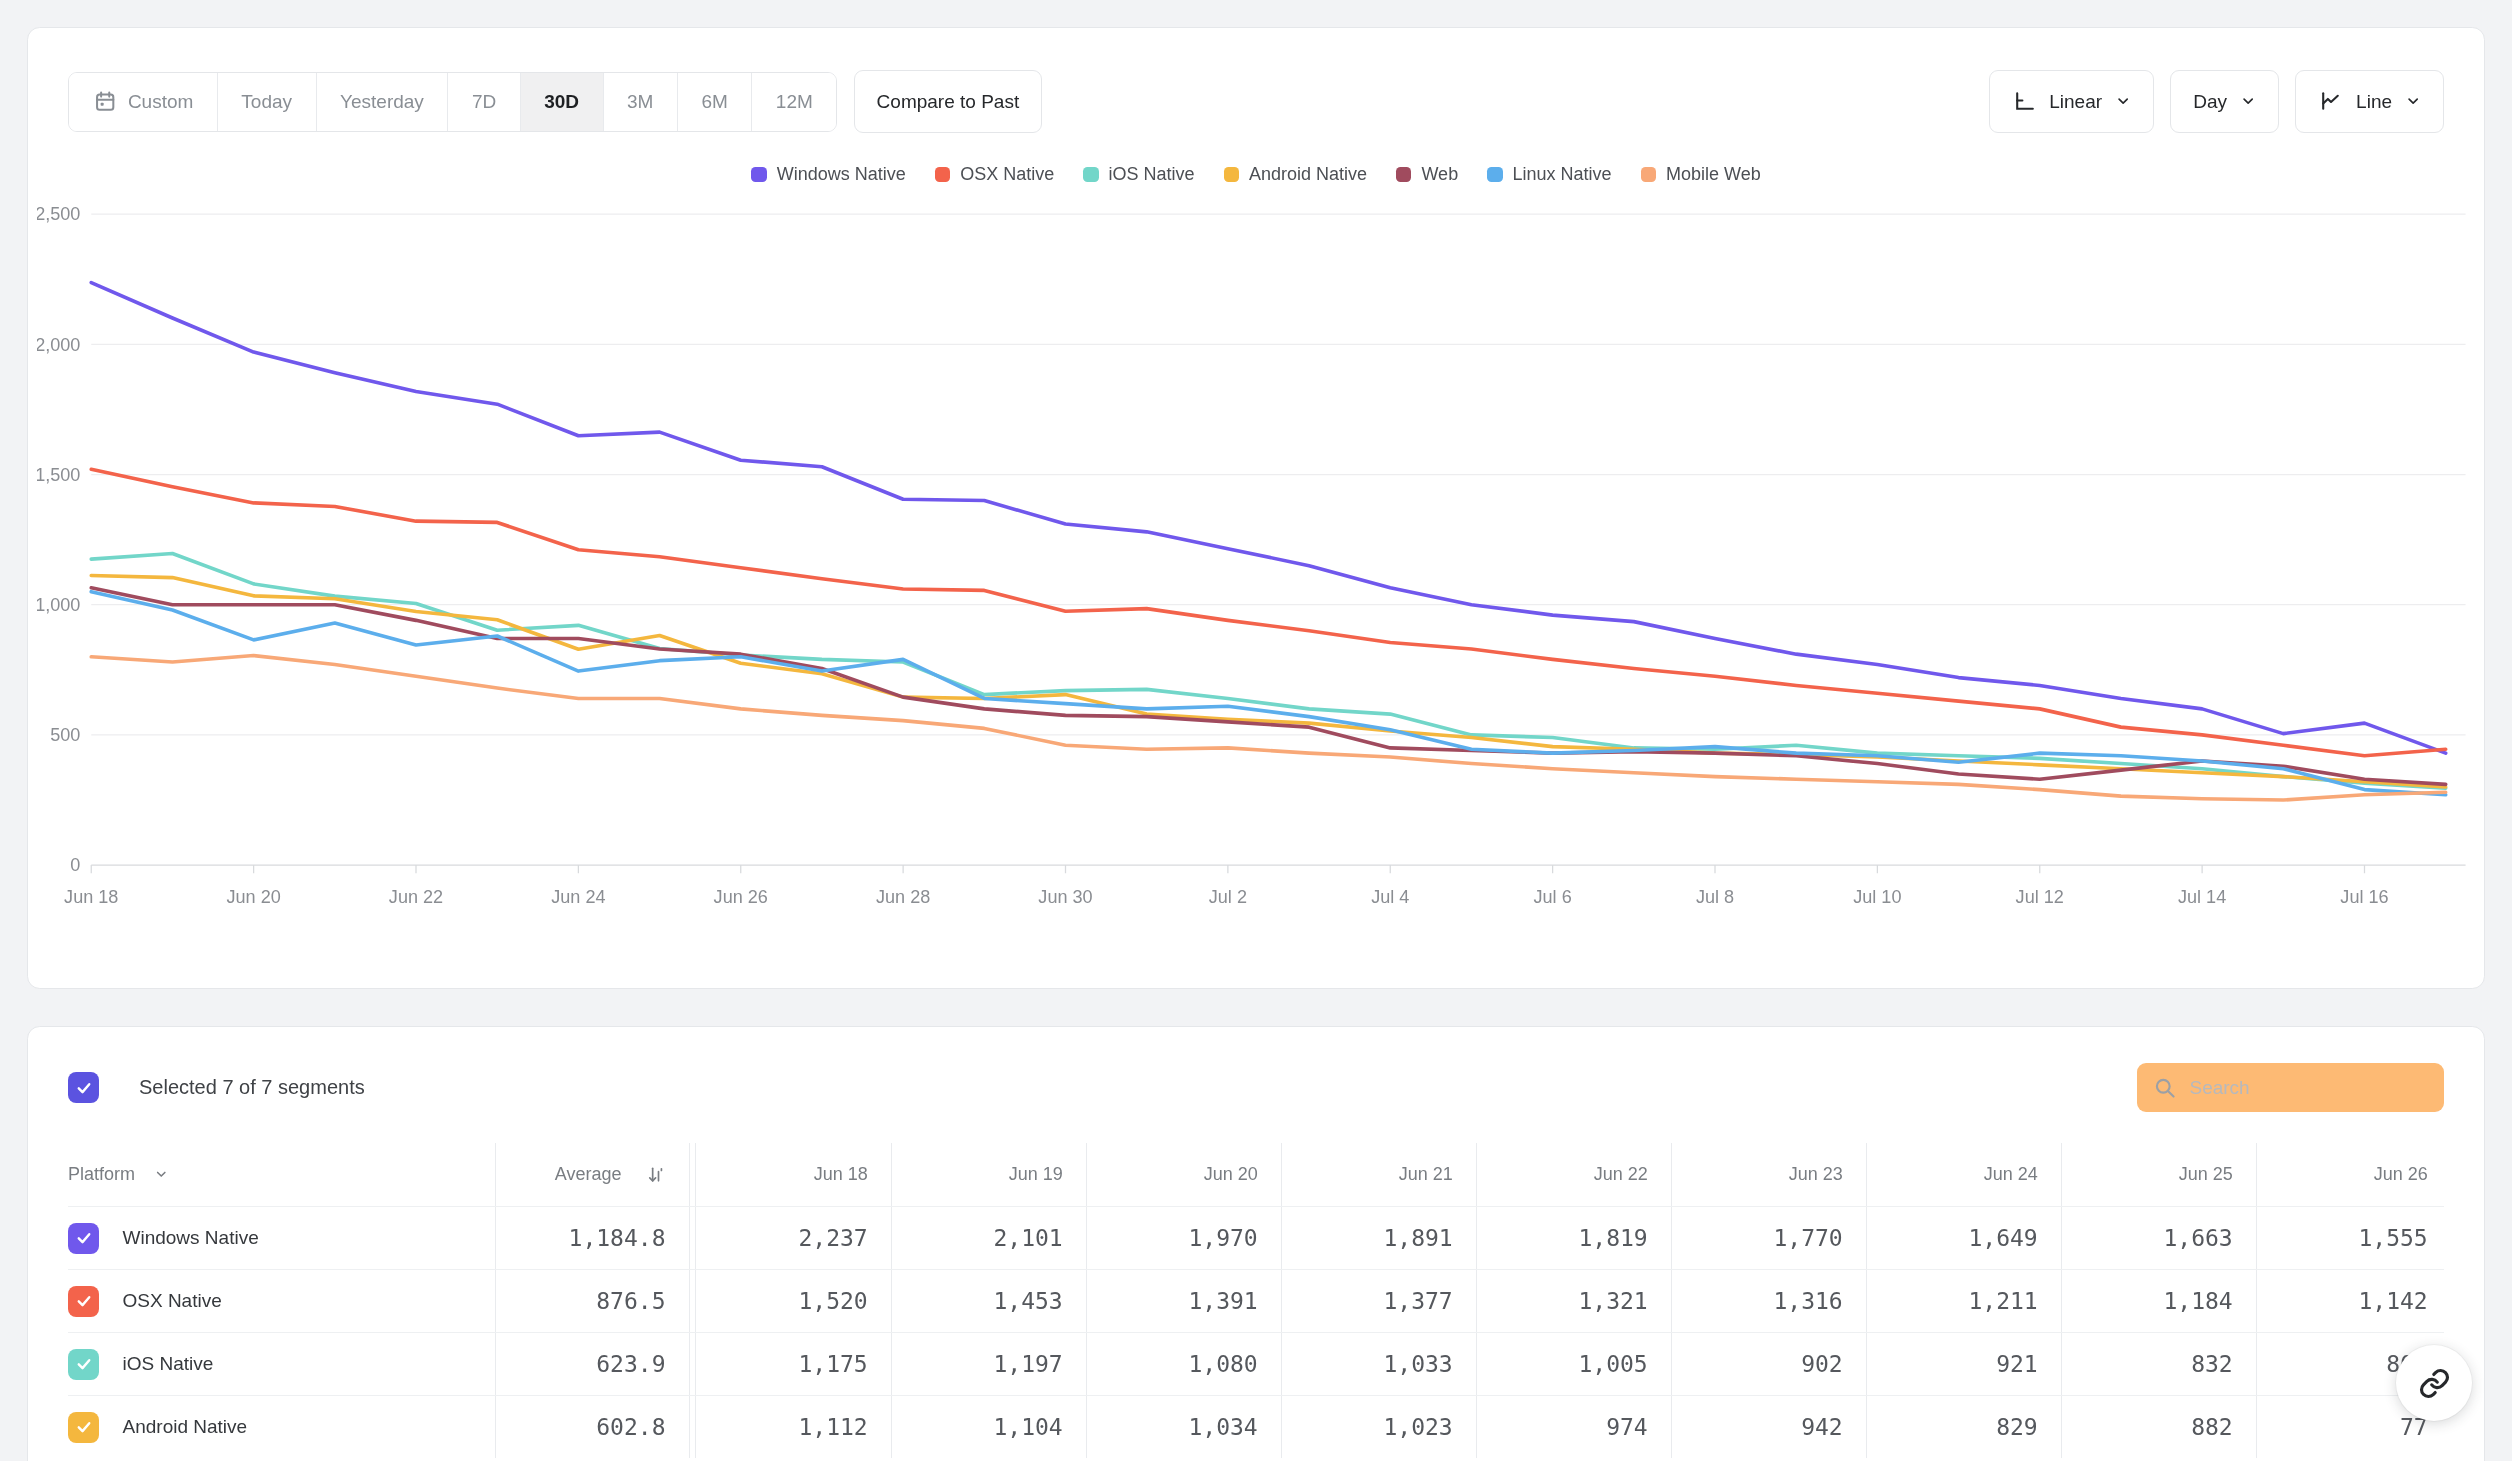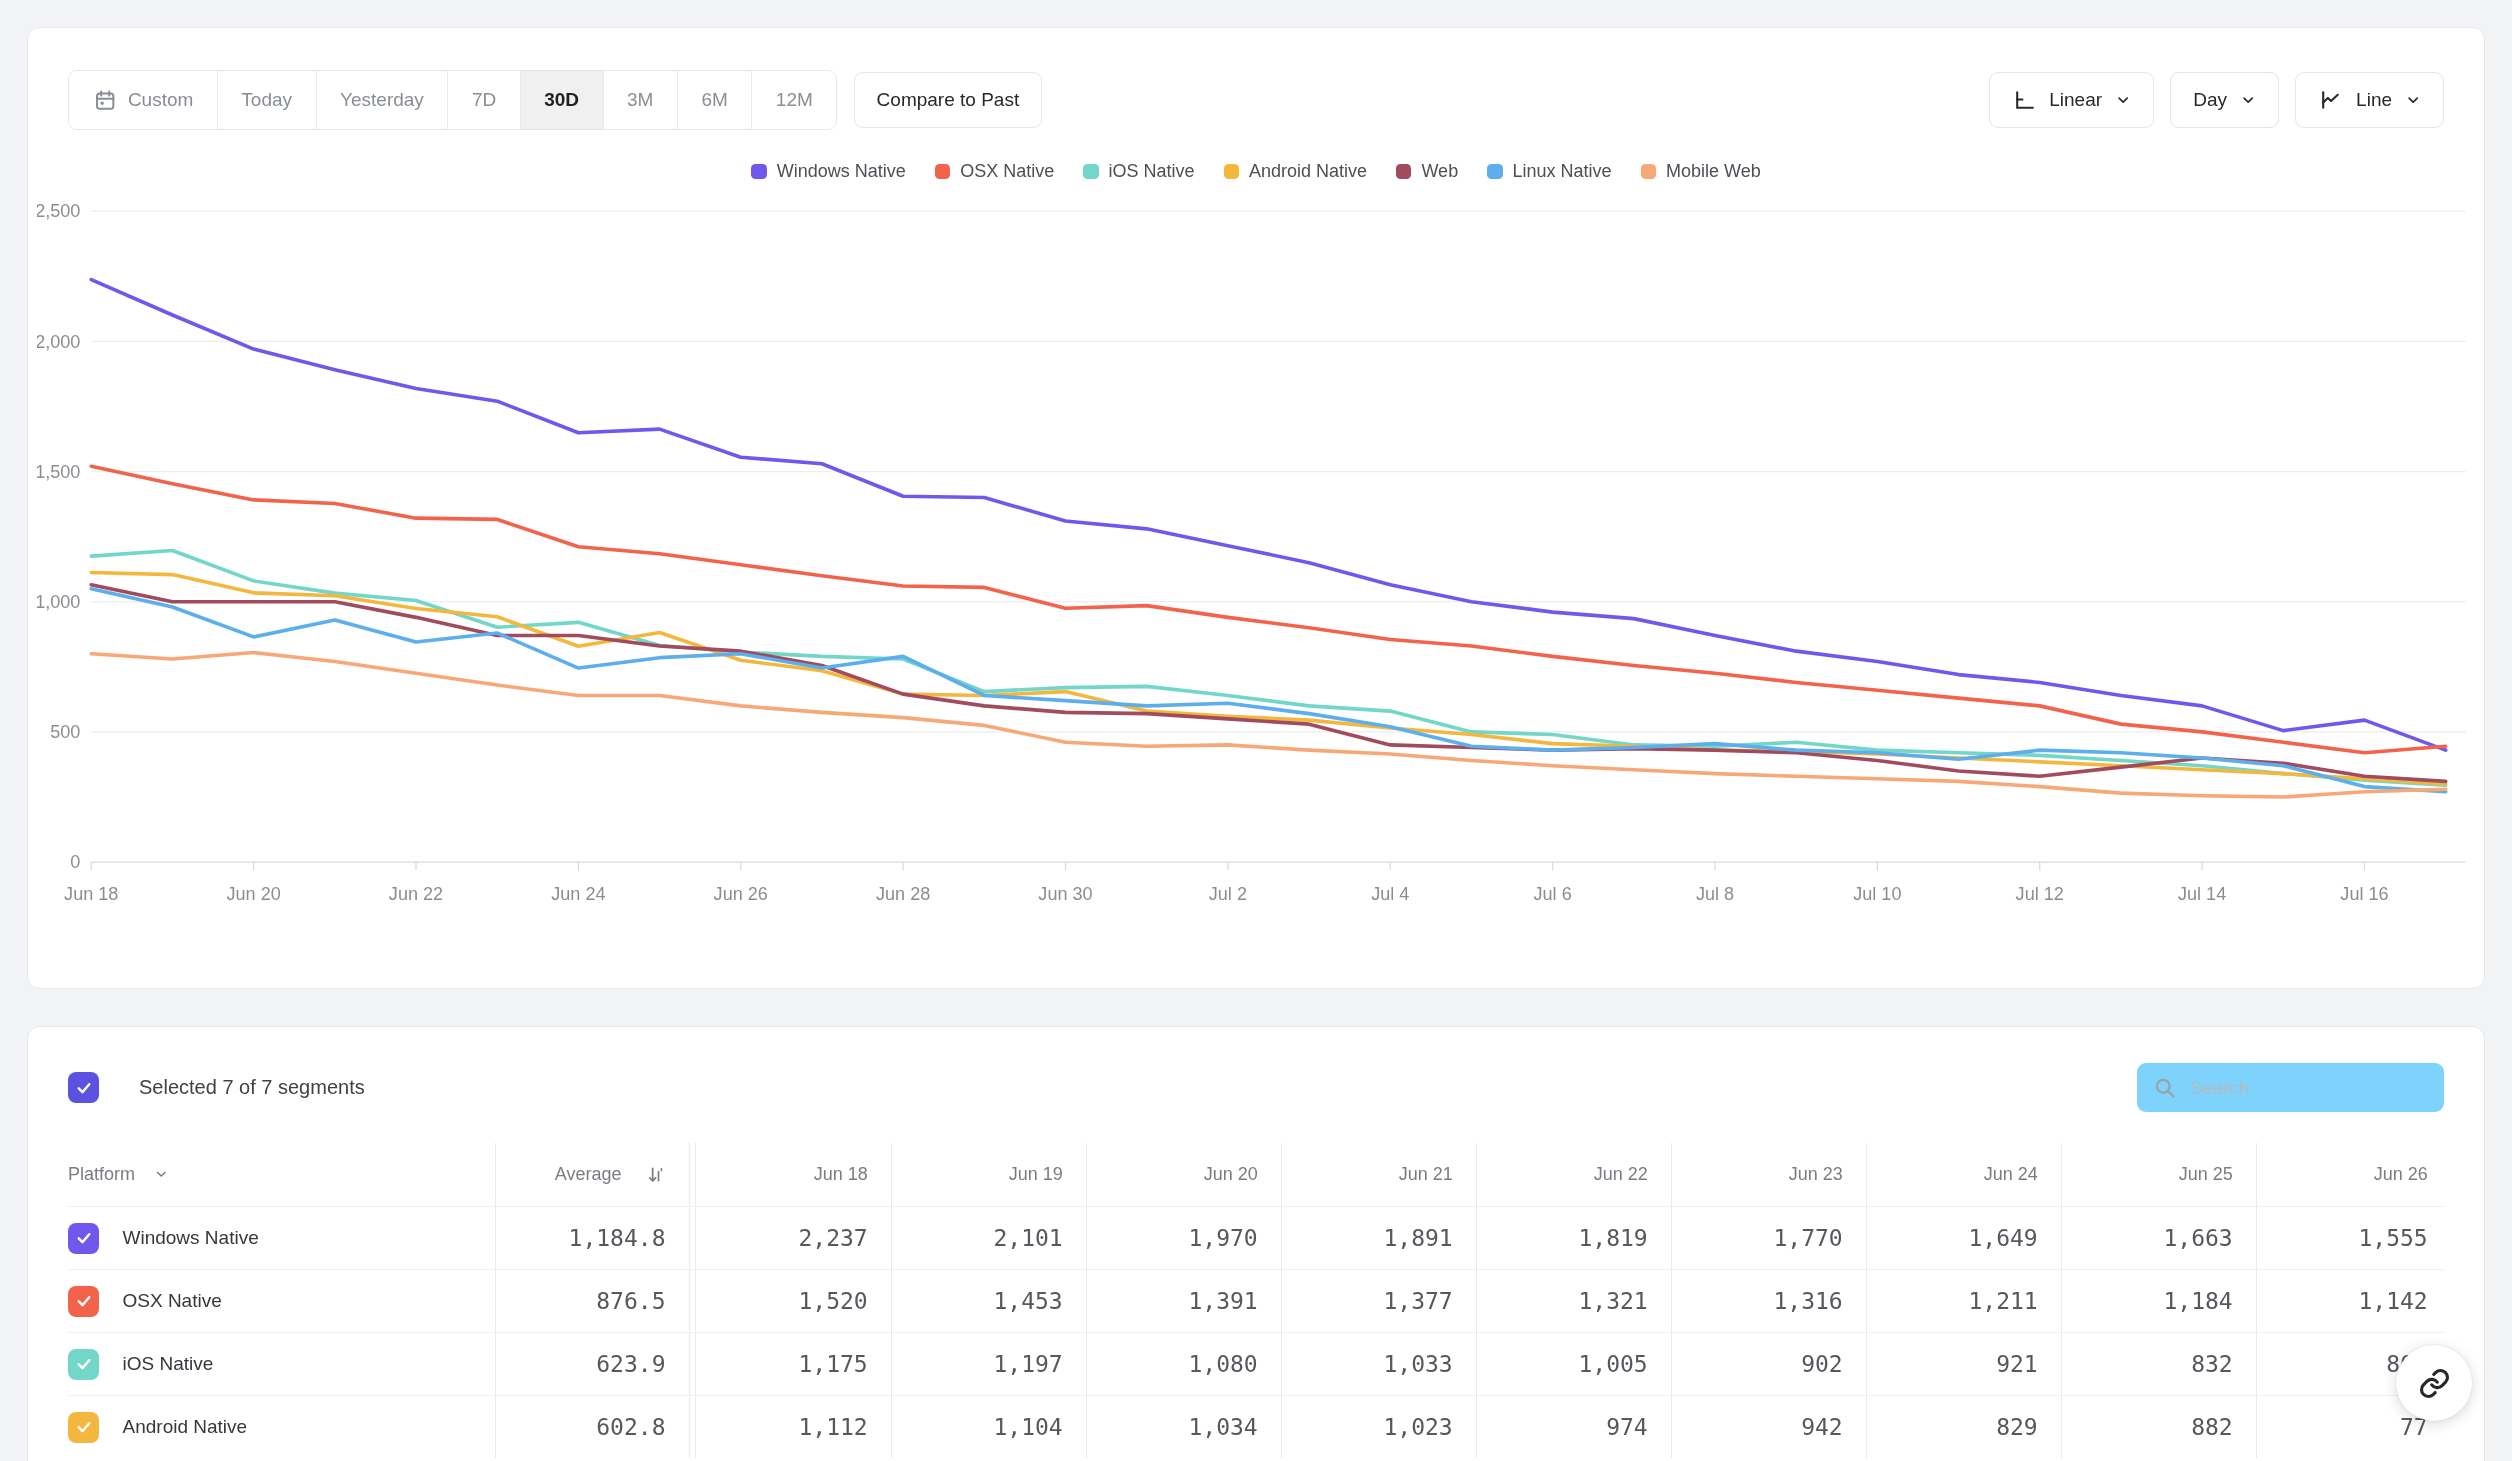--- a/index.html
+++ b/index.html
@@ -30,21 +30,21 @@
     display:flex; align-items:center; gap:11px;
     padding:0 23.5px; border:none; background:#fff;
     border-left:0.9px solid #e8eaed;
     font-family:"Liberation Sans", sans-serif;
     font-size:19px; color:#898e94; cursor:pointer; white-space:nowrap;
   }
   .range-item:first-child { border-left:none; }
   .range-item.active { background:#f0f0f1; color:#1e2023; font-weight:bold; }
   .btn {
     display:flex; align-items:center; gap:12.7px;
-    height:56px; padding:12px 22px;
+    height:63px; padding:12px 22px;
     border:0.9px solid #e4e6e9; border-radius:9px; background:#fff;
     font-family:"Liberation Sans", sans-serif;
     font-size:19px; color:#26282b; font-weight:500; cursor:pointer; white-space:nowrap;
   }
   .compare-btn { margin-left:16.3px; }
   .toolbar-right { margin-left:auto; display:flex; gap:16.3px; }
   .icon { display:inline-flex; align-items:center; justify-content:center; }
 
   
   .legend { margin-top:31px; display:flex; justify-content:center; gap:29px; }
@@ -59,21 +59,21 @@
   
   .panel-head { display:flex; align-items:center; }
   .checkbox {
     width:31px; height:31px; border-radius:8.1px;
     display:inline-flex; align-items:center; justify-content:center;
     flex:0 0 31px; cursor:pointer;
   }
   .selected-label { margin-left:40px; font-size:20px; color:#3f4246; }
   .search-box {
     margin-left:auto; width:307px; height:49px;
-    background:#7dd3fc; border-radius:9px;
+    background:#fdba74; border-radius:9px;
     display:flex; align-items:center; padding:0 16.3px; gap:12.7px;
   }
   .search-box input {
     border:none; outline:none; background:transparent;
     font-family:"Liberation Sans", sans-serif;
     font-size:19px; color:#3f4246; width:100%;
   }
   .search-box input::placeholder { color:#b6b9be; }
 
   .seg-table { margin-top:31px; }

